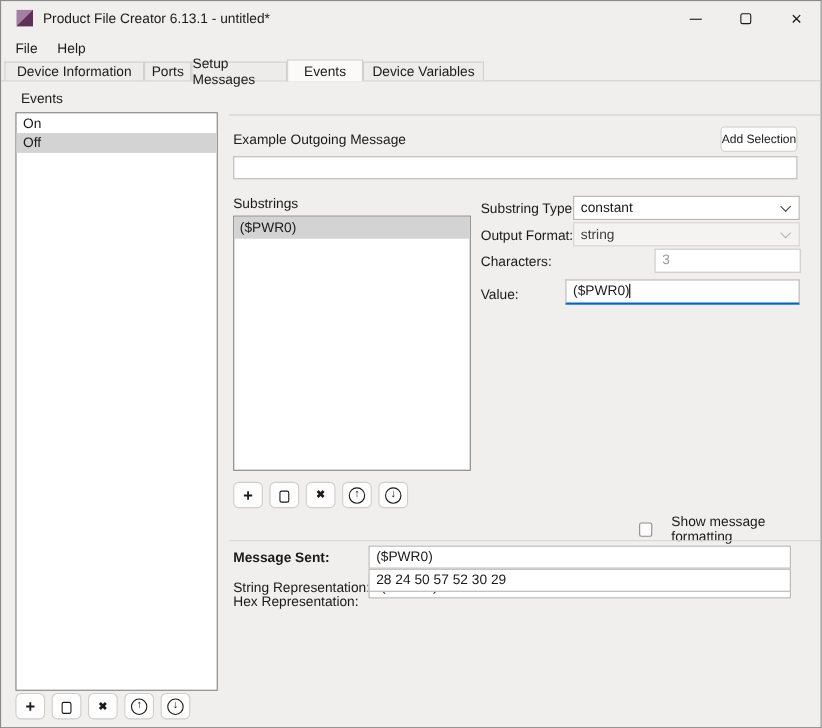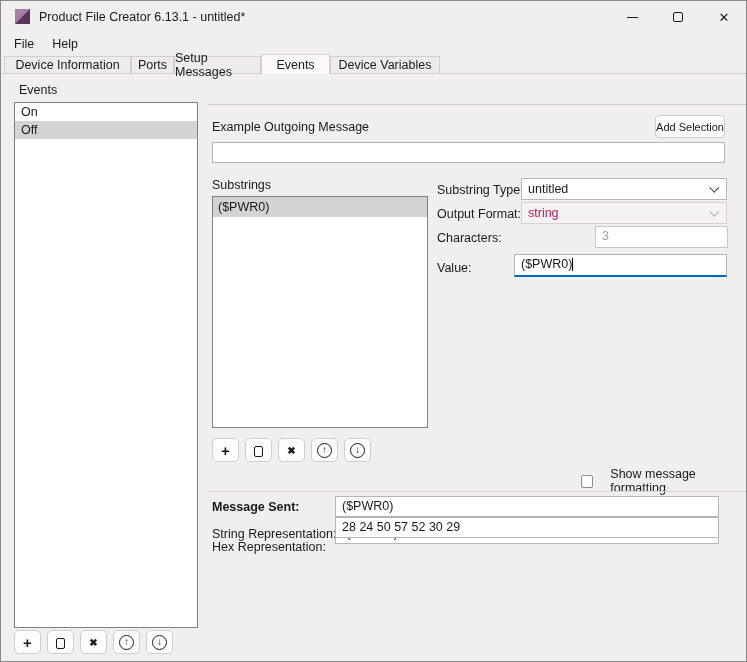--- a/index.html
+++ b/index.html
@@ -72,21 +72,21 @@
   .substrings-label { position:absolute; left:211px; top:177px; }
   .substrings-list { position:absolute; left:211px; top:195px; width:216px; height:232px; background:#ffffff; border:1px solid #7f7f7f; }
   .substrings-list .list-item { height:20px; line-height:20px; padding-left:5px; }
   .form-label { position:absolute; left:436px; }
   .combo {
     position:absolute; left:520px; width:206px; height:22px; background:#ffffff; border:1px solid #b8b5b2;
     display:flex; align-items:center; padding-left:6px; font-size:12.5px;
   }
   .combo .chevron { position:absolute; right:9px; top:6px; width:7px; height:7px;
     border-right:1.5px solid #444; border-bottom:1.5px solid #444; transform:rotate(45deg) translateY(-1px); }
-  .combo.disabled { background:#f4f3f1; border-color:#d5d2cf; color:#be185d; }
+  .combo.disabled { background:#f4f3f1; border-color:#d5d2cf; color:#404040; }
   .combo.disabled .chevron { border-color:#b4b1ae; }
   .chars-input { left:594px; top:225px; width:133px; height:22px; color:#9c9c9c; border-color:#c9c6c3; }
   .value-input { left:513px; top:253px; width:213px; height:23px; border-bottom:2px solid #0067c0; }
   .caret { display:inline-block; width:1px; height:13px; background:#000; vertical-align:middle; margin-left:0px; }
   
   .checkbox-row { position:absolute; left:580px; top:466px; display:flex; align-items:center; gap:17px;justify-content:flex-end; }
   .checkbox-box { width:13px; height:13px; background:#fdfdfd; border:1px solid #8c8c8c; border-radius:2px; }
   
   .separator { position:absolute; left:207px; top:490px; width:540px; height:1px; background:#d8d5d2; }
   .result-label { position:absolute; left:211px; }
@@ -155,21 +155,21 @@
   <div class="btn add-selection-btn">Add Selection</div>
   <div class="text-field example-input"></div>
 
   <div class="substrings-label">Substrings</div>
   <div class="substrings-list">
     <div class="list-item selected">($PWR0)</div>
   </div>
 
   <div class="form-label" style="top:182px">Substring Type:</div>
   <div class="combo" style="top:177px">
-    <span>untitled</span>
+    <span>constant</span>
     <span class="chevron"></span>
   </div>
 
   <div class="form-label" style="top:206px">Output Format:</div>
   <div class="combo disabled" style="top:201px">
     <span>string</span>
     <span class="chevron"></span>
   </div>
 
   <div class="form-label" style="top:230px">Characters:</div>

